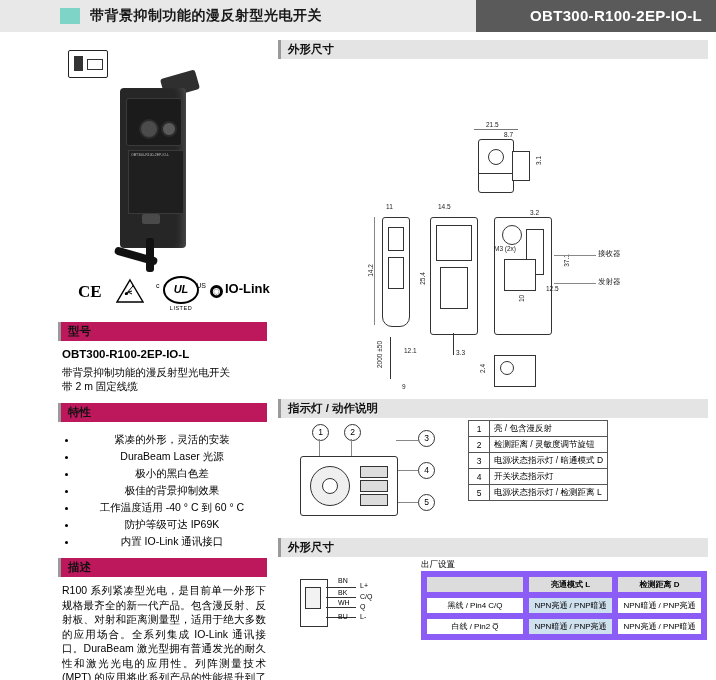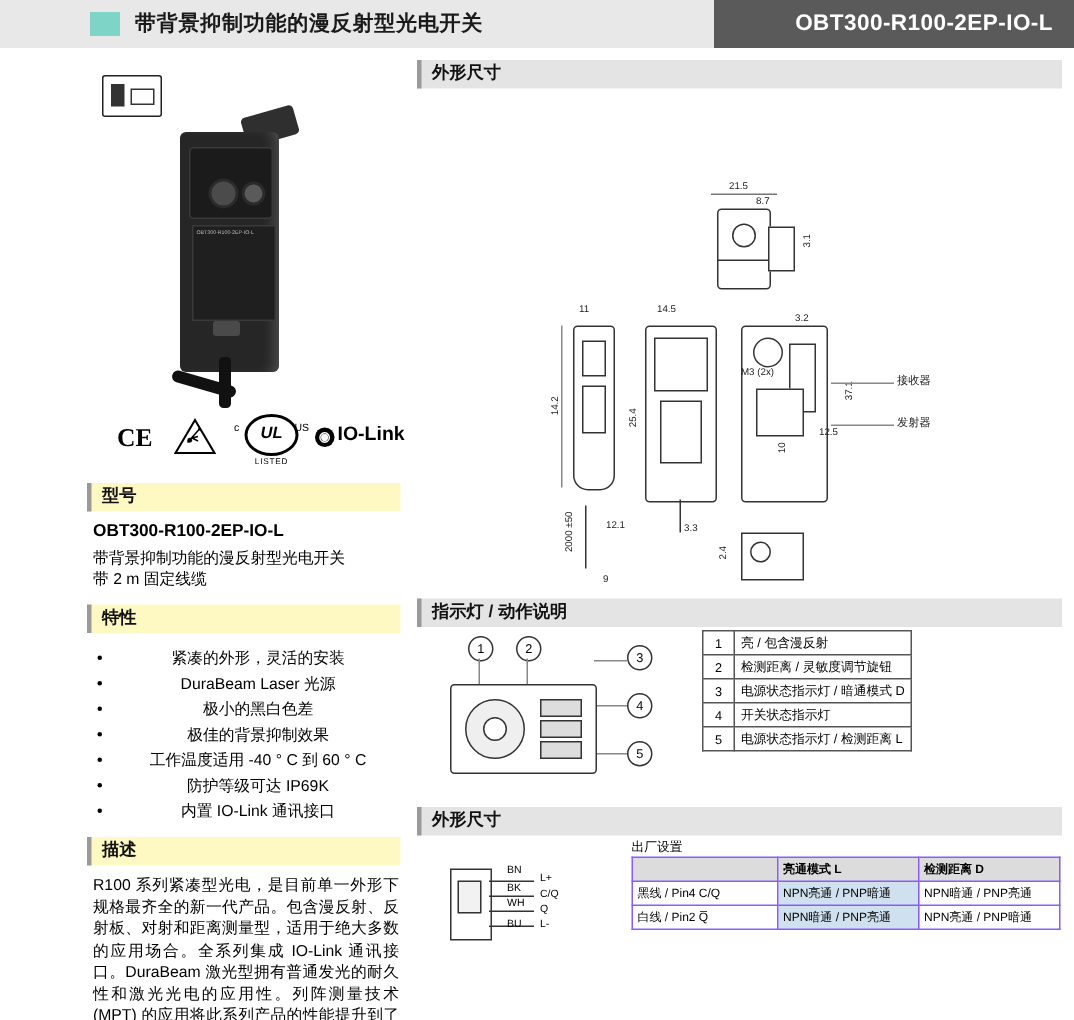--- a/index.html
+++ b/index.html
@@ -113,21 +113,21 @@
   .appr-io{
     position:absolute;left:152px;top:7px;font-size:13px;font-weight:bold;
   }
   .appr-io .dot{
     display:inline-block;width:13px;height:13px;border-radius:50%;
     background:#000;color:#fff;font-size:9px;line-height:13px;text-align:center;
     vertical-align:-1px;margin-right:2px;
   }
   
   .sec-bar{
-    background:#fef9c3;height:19px;line-height:19px;
+    background:#be185d;height:19px;line-height:19px;
     font-size:11.5px;font-weight:bold;padding-left:7px;color:#111;
     border-left:3px solid #9a9a9a;
     margin-top:10px;width:209px;box-sizing:border-box;
   }
   .sec-body{padding:6px 4px 0 4px;line-height:15px;}
   .model-code{font-weight:bold;font-size:11.5px;margin-bottom:3px;}
   .model-desc{font-size:10.5px;line-height:14px;}
   ul.feat{margin:5px 0 0 0;padding-left:16px;text-align:center;}
   ul.feat li{margin-bottom:4px;font-size:10.5px;line-height:13px;}
   .desc-text{font-size:10.5px;line-height:14.5px;text-align:justify;}
@@ -158,21 +158,21 @@
   
   .cnum{
     position:absolute;width:15px;height:15px;border:1px solid #333;border-radius:50%;
     font-size:8.5px;line-height:14px;text-align:center;background:#fff;
   }
   
   table.el{
     position:absolute;left:143px;top:14px;border-collapse:collapse;font-size:8px;
     width:286px;
   }
-  table.el td,table.el th{border:1px solid #8b5cf6;padding:2px 3px;text-align:left;font-weight:normal;}
+  table.el td,table.el th{border:6px solid #8b5cf6;padding:2px 3px;text-align:center;font-weight:normal;}
   table.el th{background:#dcdcdc;font-weight:bold;}
   .el-caption{position:absolute;left:143px;top:2px;font-size:8.5px;}
   .wirelabel{position:absolute;font-size:7px;}
 </style>
 </head>
 <body>
 
 <div class="header">
   <div class="swatch"></div>
   <div class="title">带背景抑制功能的漫反射型光电开关</div>

